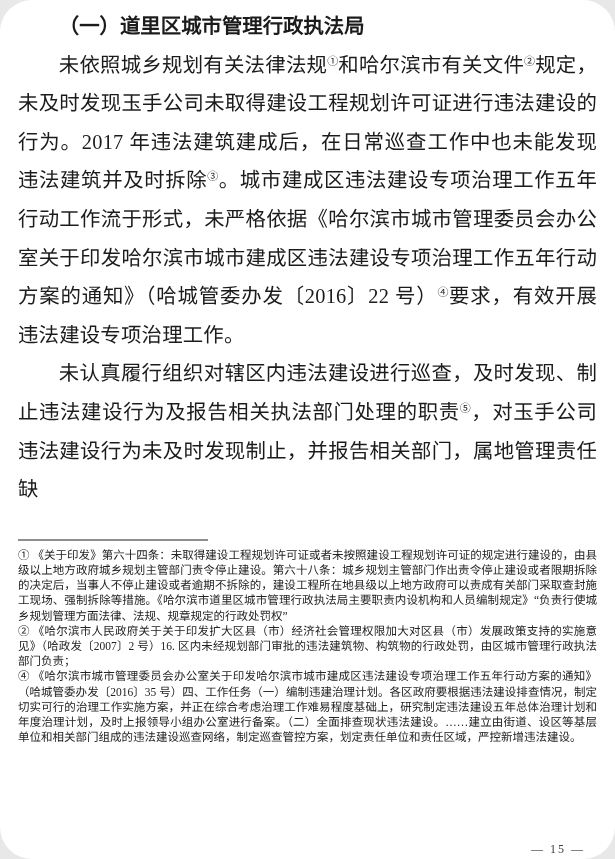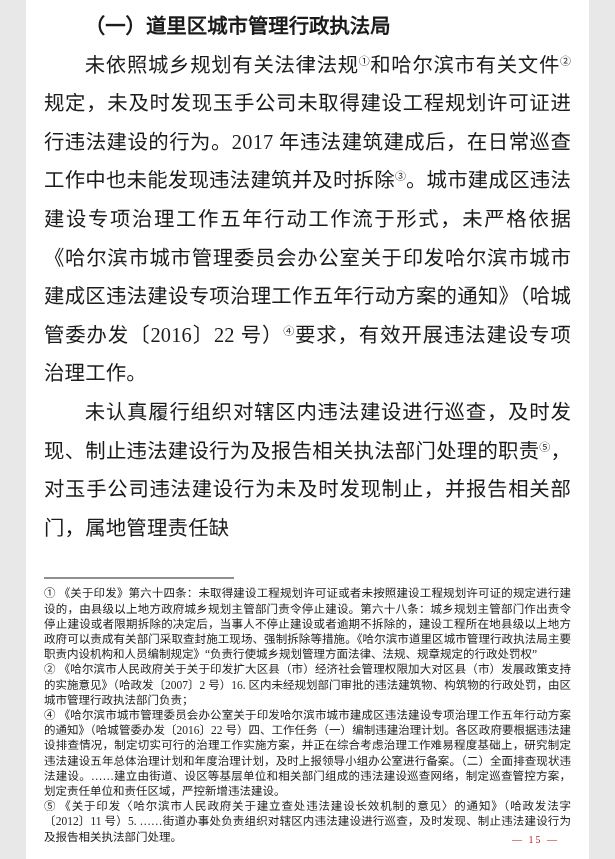--- a/index.html
+++ b/index.html
@@ -1,26 +1,27 @@
 <!DOCTYPE html>
 <html lang="zh-CN"><head>
 <meta charset="utf-8">
 <style>
   * { margin: 0; padding: 0; box-sizing: border-box; }
   html, body { background: #e8e8e8; }
   body { font-family: "Liberation Serif", "DejaVu Serif", serif; }
 
   .page {
     position: relative;
-    width: 563px;
+    width: 615px;
     height: 859px;
     margin: 0 auto;
     background: #ffffff;
     color: #1b1b1b;
     overflow: hidden;
+    border-radius: 32px;
   }
 
   .doc-body {
     padding: 7px 18px 0 18px;
     font-size: 20.4px;
     line-height: 38.6px;
     text-align: justify;
     text-justify: inter-ideograph;
     color: #1b1b1b;
   }
@@ -61,23 +62,23 @@
     line-height: 15.2px;
     text-align: justify;
     text-justify: inter-ideograph;
   }
 
   .fn-marker { margin-right: 3px; }
 
   .page-number {
     position: absolute;
     right: 30px;
-    bottom: 14px;
-    font-size: 10px;
-    color: #b91c1c;
+    bottom: 2px;
+    font-size: 12px;
+    color: #404040;
     letter-spacing: 2px;
   }
 </style>
 </head>
 <body>
 
 <div class="page">
 
   <div class="doc-body">
   <section>
@@ -91,21 +92,20 @@
 </div>
 
   <div class="footnotes">
     <div class="fn-rule"></div>
     <div>
   <p class="fn"><span class="fn-marker">①</span><span>《关于印发》第六十四条：未取得建设工程规划许可证或者未按照建设工程规划许可证的规定进行建设的，由县级以上地方政府城乡规划主管部门责令停止建设。第六十八条：城乡规划主管部门作出责令停止建设或者限期拆除的决定后，当事人不停止建设或者逾期不拆除的，建设工程所在地县级以上地方政府可以责成有关部门采取查封施工现场、强制拆除等措施。《哈尔滨市道里区城市管理行政执法局主要职责内设机构和人员编制规定》“负责行使城乡规划管理方面法律、法规、规章规定的行政处罚权”</span></p>
 
   <p class="fn"><span class="fn-marker">②</span><span>《哈尔滨市人民政府关于关于印发扩大区县（市）经济社会管理权限加大对区县（市）发展政策支持的实施意见》（哈政发〔2007〕2 号）16. 区内未经规划部门审批的违法建筑物、构筑物的行政处罚，由区城市管理行政执法部门负责；</span></p>
 
 
-  <p class="fn"><span class="fn-marker">④</span><span>《哈尔滨市城市管理委员会办公室关于印发哈尔滨市城市建成区违法建设专项治理工作五年行动方案的通知》（哈城管委办发〔2016〕22 号）四、工作任务（一）编制违建治理计划。各区政府要根据违法建设排查情况，制定切实可行的治理工作实施方案，并正在综合考虑治理工作难易程度基础上，研究制定违法建设五年总体治理计划和年度治理计划，及时上报领导小组办公室进行备案。（二）全面排查现状违法建设。……建立由街道、设区等基层单位和相关部门组成的违法建设巡查网络，制定巡查管控方案，划定责任单位和责任区域，严控新增违法建设。</span></p>
+  <p class="fn"><span class="fn-marker">④</span><span>《哈尔滨市城市管理委员会办公室关于印发哈尔滨市城市建成区违法建设专项治理工作五年行动方案的通知》（哈城管委办发〔2016〕35 号）四、工作任务（一）编制违建治理计划。各区政府要根据违法建设排查情况，制定切实可行的治理工作实施方案，并正在综合考虑治理工作难易程度基础上，研究制定违法建设五年总体治理计划和年度治理计划，及时上报领导小组办公室进行备案。（二）全面排查现状违法建设。……建立由街道、设区等基层单位和相关部门组成的违法建设巡查网络，制定巡查管控方案，划定责任单位和责任区域，严控新增违法建设。</span></p>
 
-  <p class="fn"><span class="fn-marker">⑤</span><span>《关于印发〈哈尔滨市人民政府关于建立查处违法建设长效机制的意见〉的通知》（哈政发法字〔2012〕11 号）5. ……街道办事处负责组织对辖区内违法建设进行巡查，及时发现、制止违法建设行为及报告相关执法部门处理。</span></p>
 </div>
   </div>
 
   <div class="page-number">— 15 —</div>
 
 </div>
 
 </body></html>

